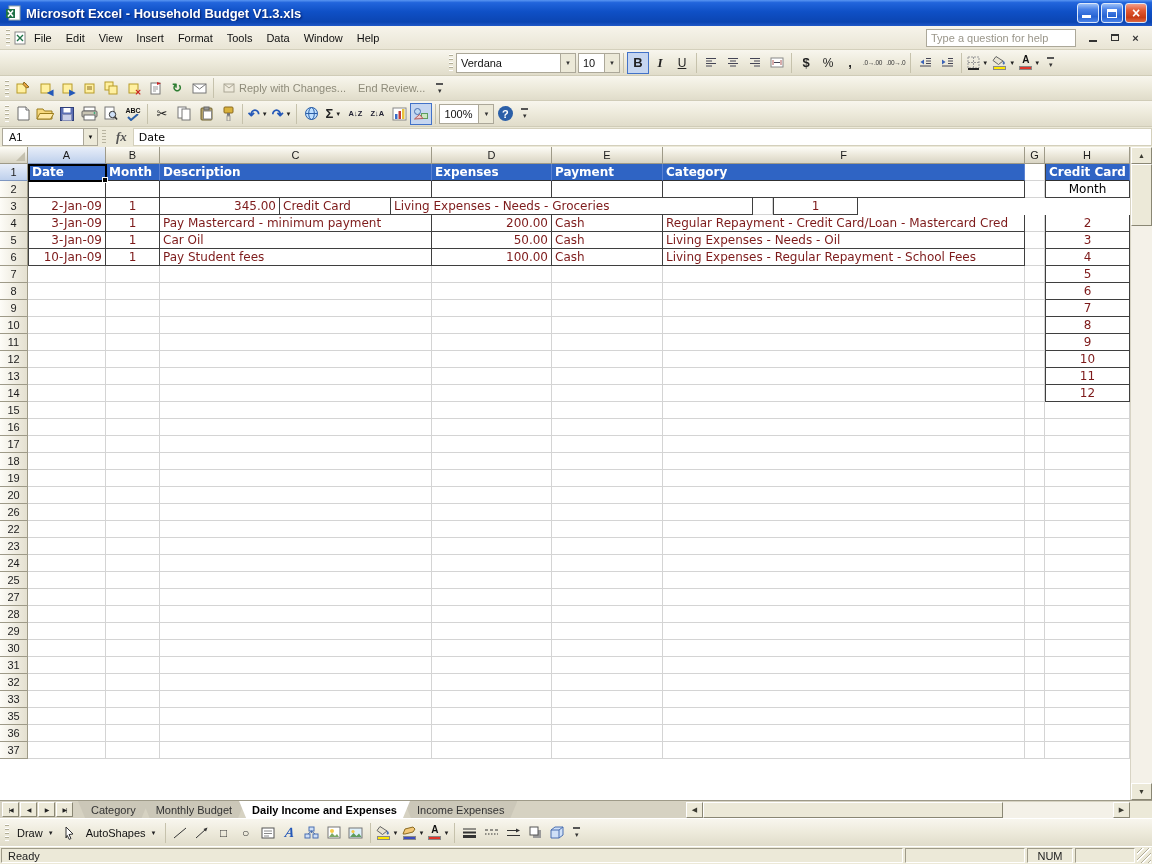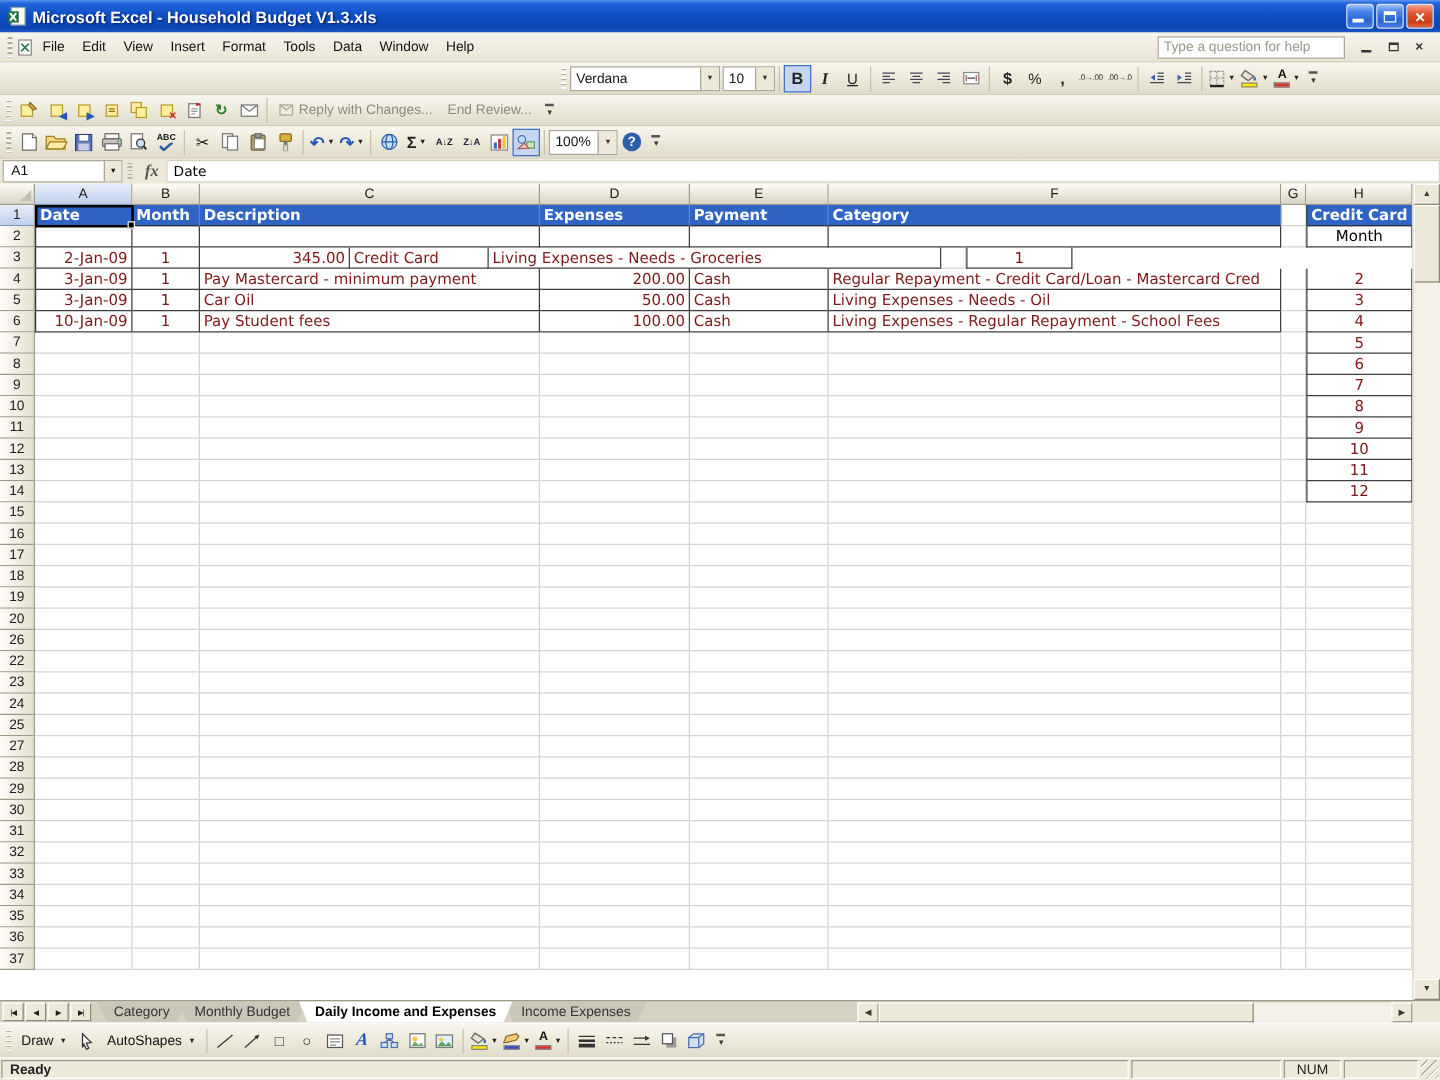--- a/index.html
+++ b/index.html
@@ -113,21 +113,21 @@
 .tab.active{background:#fff;font-weight:bold;color:#000;z-index:2;}
 .hscroll{position:absolute;right:22px;top:1px;width:444px;height:16px;display:flex;background:#F4F1E8;}
 .hbtn{width:17px;height:16px;background:#ECE9D8;border:1px solid;border-color:#fff #8A8774 #8A8774 #fff;display:flex;align-items:center;justify-content:center;font-size:7px;color:#3a3a30;flex-shrink:0;}
 .hthumb{width:300px;background:#ECE9D8;border:1px solid;border-color:#fff #8A8774 #8A8774 #fff;flex-shrink:0;}
 .hfill{flex:1;}
 .tabcorner{position:absolute;right:0;top:0;width:22px;height:18px;background:#ECE9D8;}
 
 
 .statusbar{position:absolute;top:846px;left:0;width:100%;height:18px;background:#ECE9D8;border-top:1px solid #fff;display:flex;align-items:stretch;font-size:11px;color:#222;}
 .ssec{border:1px solid;border-color:#9E9A88 #FFFFFF #FFFFFF #9E9A88;display:flex;align-items:center;padding:0 6px;margin:1px;white-space:nowrap;}
-.ssec.main{flex:1;font-weight:bold;}
+.ssec.main{flex:1;}
 .sgrip{width:14px;margin:1px;background:repeating-linear-gradient(135deg,transparent 0 3px,#B0AC98 3px 4px,#fff 4px 5px);}
 svg{display:block;}
 </style>
 </head>
 <body>
 
 <div class="win">
 
   <div class="titlebar">
     <span>
@@ -890,31 +890,20 @@
           <div class="cell" style="width: 78px;"></div>
           <div class="cell" style="width: 54px;"></div>
           <div class="cell" style="width: 272px;"></div>
           <div class="cell" style="width: 120px;"></div>
           <div class="cell" style="width: 111px;"></div>
           <div class="cell" style="width: 362px;"></div>
           <div class="cell" style="width: 20px;"></div>
           <div class="cell" style="width: 85px;"></div>
         </div>
         <div class="grow">
-          <div class="rowhead">34</div>
-          <div class="cell" style="width: 78px;"></div>
-          <div class="cell" style="width: 54px;"></div>
-          <div class="cell" style="width: 272px;"></div>
-          <div class="cell" style="width: 120px;"></div>
-          <div class="cell" style="width: 111px;"></div>
-          <div class="cell" style="width: 362px;"></div>
-          <div class="cell" style="width: 20px;"></div>
-          <div class="cell" style="width: 85px;"></div>
-        </div>
-        <div class="grow">
           <div class="rowhead">35</div>
           <div class="cell" style="width: 78px;"></div>
           <div class="cell" style="width: 54px;"></div>
           <div class="cell" style="width: 272px;"></div>
           <div class="cell" style="width: 120px;"></div>
           <div class="cell" style="width: 111px;"></div>
           <div class="cell" style="width: 362px;"></div>
           <div class="cell" style="width: 20px;"></div>
           <div class="cell" style="width: 85px;"></div>
         </div>

